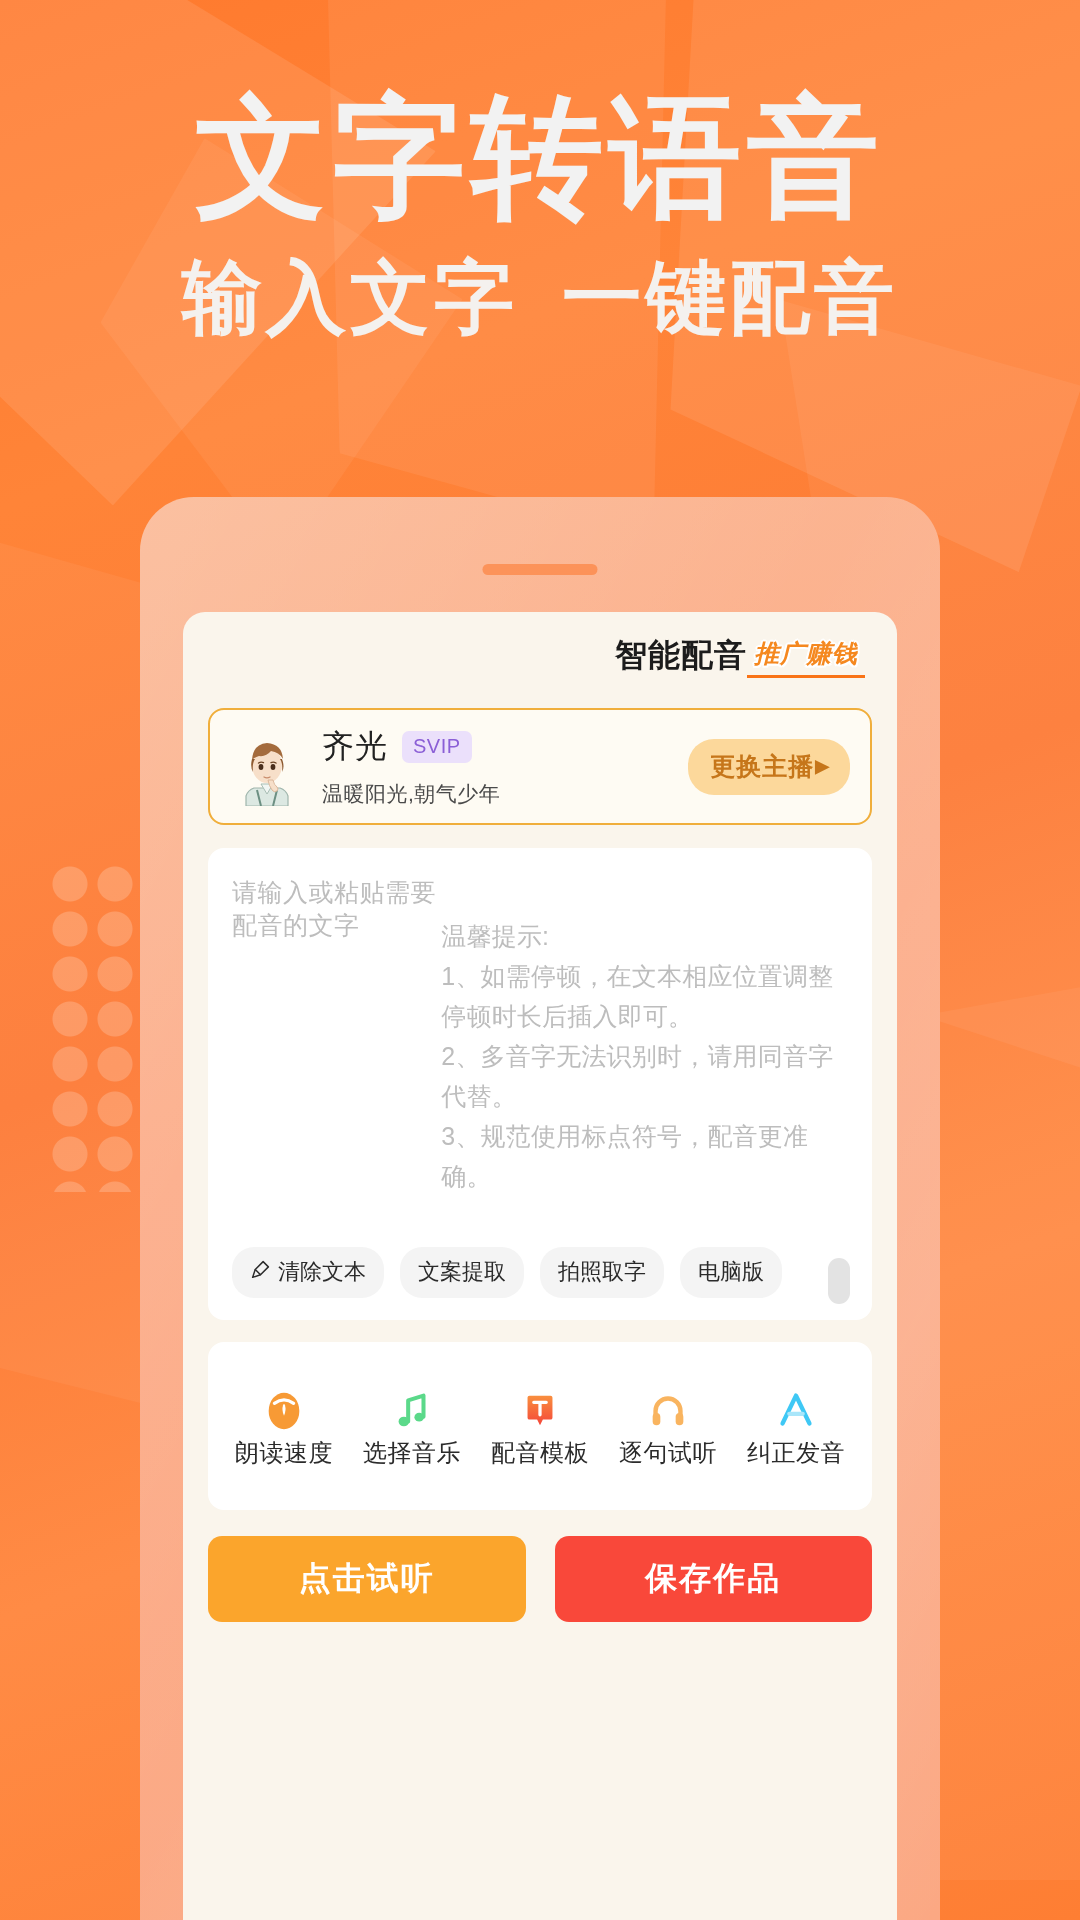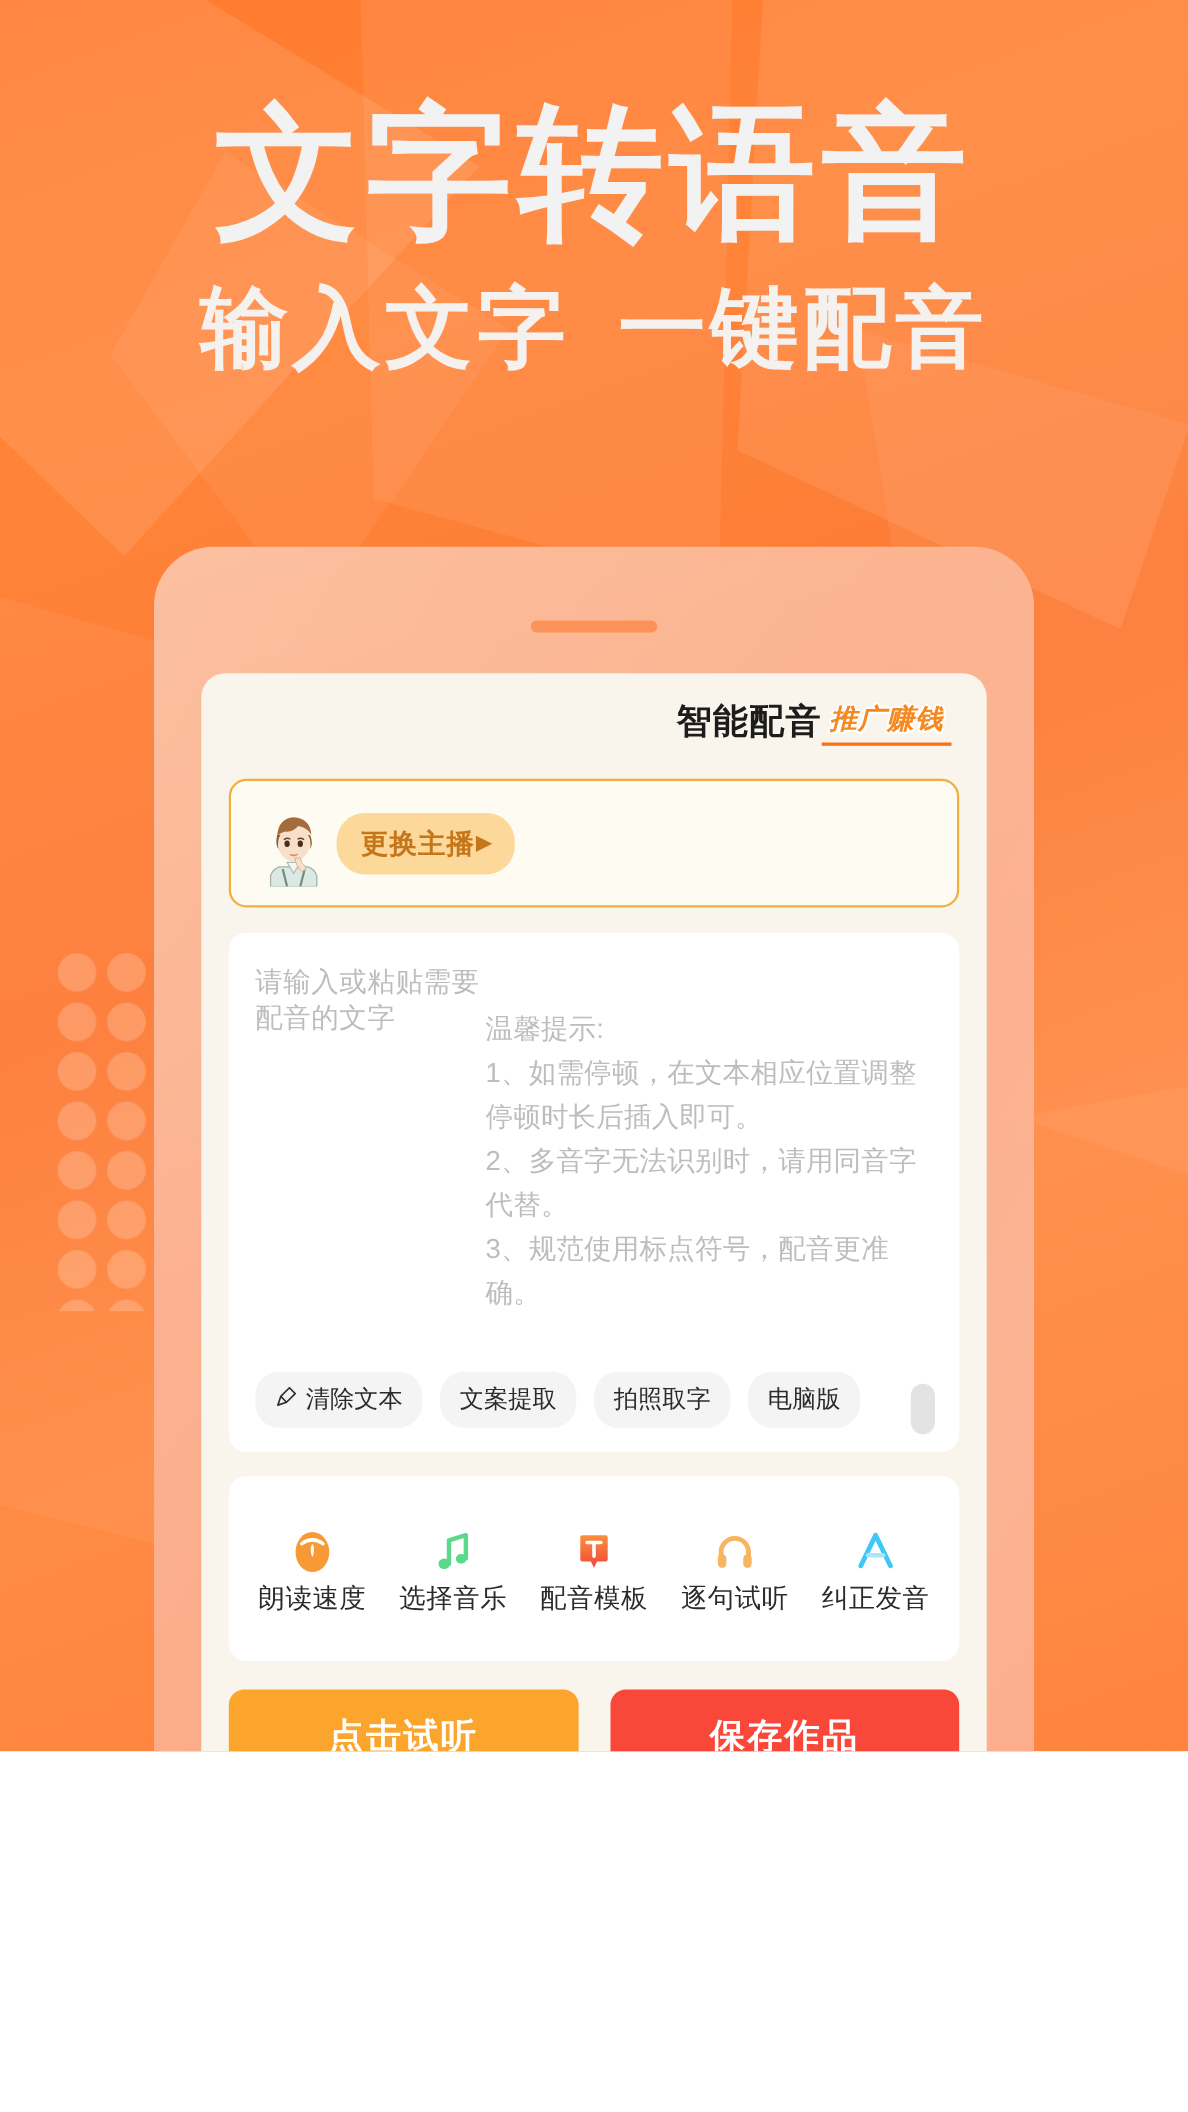--- a/index.html
+++ b/index.html
@@ -3,21 +3,21 @@
 <meta charset="utf-8">
 <style>
   * { box-sizing: border-box; margin: 0; padding: 0; }
   html, body {
     width: 1080px; height: 1920px;
     font-family: "Liberation Sans", "DejaVu Sans", sans-serif;
     overflow: hidden;
   }
   #root {
     position: relative;
-    width: 1080px; height: 1592px;
+    width: 1080px; height: 1920px;
     background: linear-gradient(160deg, #FF7A2E 0%, #FF8438 22%, #FD7A35 48%, #FF8B45 70%, #FE7E33 100%);
     overflow: hidden;
     text-decoration: underline;
   }
 
   
   .facet { position: absolute; opacity: .10; background: #FFFFFF; pointer-events: none; }
   .f1 { left: -120px; top: -60px; width: 520px; height: 560px; transform: rotate(18deg); clip-path: polygon(0 0,100% 22%,62% 100%,0 72%); }
   .f2 { left: 300px; top: -140px; width: 420px; height: 700px; transform: rotate(-10deg); clip-path: polygon(20% 0,100% 10%,70% 100%,0 80%); opacity:.07;}
   .f3 { left: 640px; top: -80px; width: 520px; height: 620px; transform: rotate(12deg); clip-path: polygon(0 10%,100% 0,86% 100%,14% 86%); opacity:.09;}
@@ -219,20 +219,27 @@
               <path d="M24 32 q1 -16 15 -17 q15 1 16 16 q-4 -7 -12 -8 q-5 6 -12 5 q-4 1 -7 4 z" fill="#A46B3C"></path>
               <path d="M24 31 q-2 8 1 13 q-1 -9 2 -13 z" fill="#8E5A30"></path>
               <path d="M54 31 q3 8 0 13 q1 -9 -2 -13 z" fill="#8E5A30"></path>
               <ellipse cx="33" cy="39" rx="2.4" ry="3" fill="#4A2E1C"></ellipse>
               <ellipse cx="45" cy="39" rx="2.4" ry="3" fill="#4A2E1C"></ellipse>
               <path d="M30.5 35 q2.5 -1.6 5 -.4 M43 34.6 q2.5 -1.2 5 .4" stroke="#6B4424" stroke-width="1.4" fill="none" stroke-linecap="round"></path>
               <path d="M36 49 q3 1.6 6 0" stroke="#C98C6B" stroke-width="1.3" fill="none" stroke-linecap="round"></path>
               <path d="M40 52 q1 6 4 10 q2 3 5 1 q2 -2 0 -4 q-3 -2 -4 -7 z" fill="#F7DFC9" stroke="#D8B396" stroke-width=".9"></path>
             </g>
           </svg>
+        </div>
+        <div class="sp-meta">
+          <div class="sp-row1">
+            <span class="sp-name">齐光</span>
+            <span class="svip">SVIP</span>
+          </div>
+          <div class="sp-desc">温暖阳光,朝气少年</div>
         </div>
         <button class="change-btn">
           <span>更换主播</span>
           <span class="arrow">▶</span>
         </button>
       </div>
 
       <div class="editor">
         <div class="placeholder">请输入或粘贴需要配音的文字</div>
         <div class="tips">

